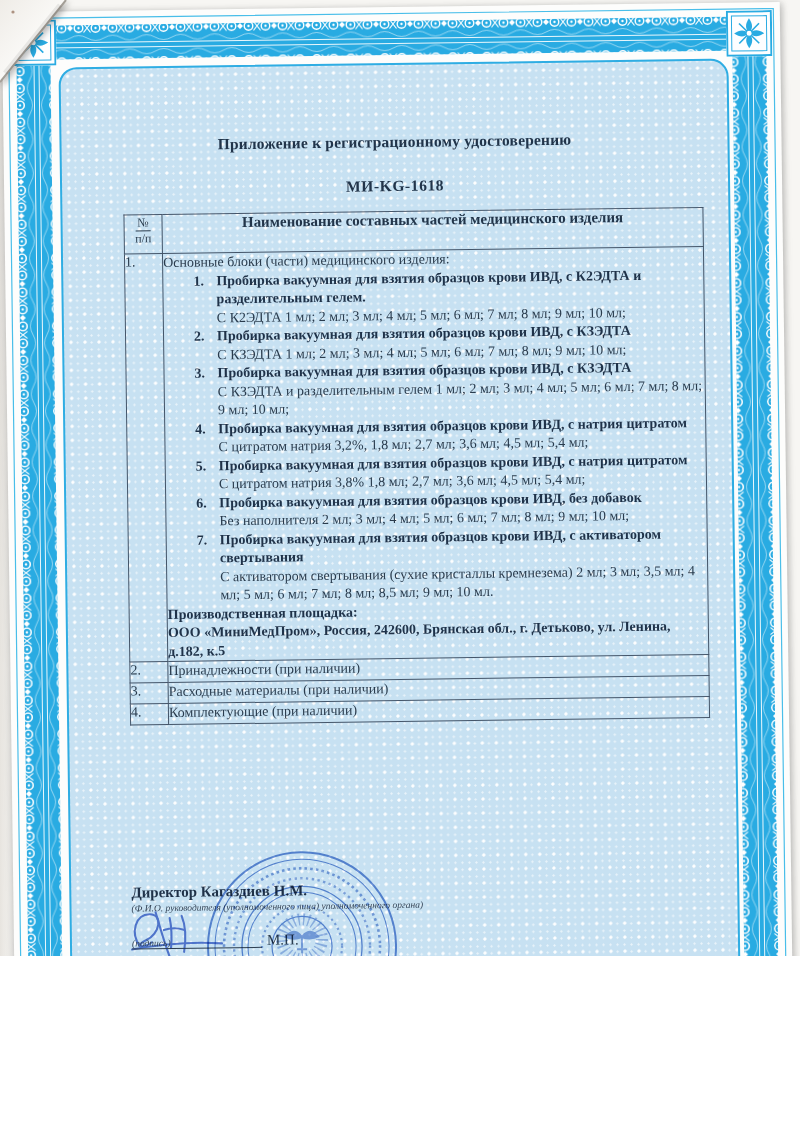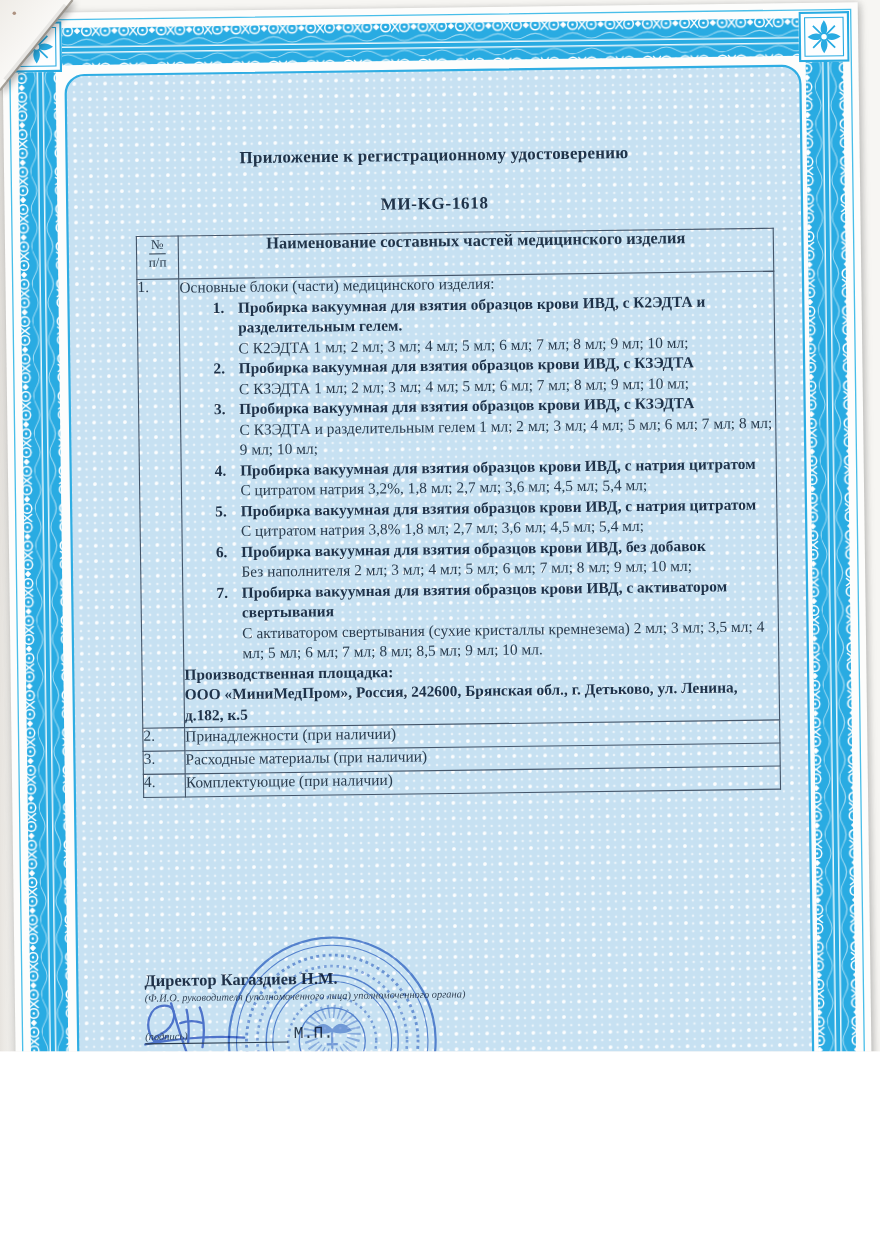--- a/index.html
+++ b/index.html
@@ -51,21 +51,21 @@
   .olist{margin:0 0 0 30px;}
   .item{display:grid;grid-template-columns:23px 1fr;}
   .item .inum{font-weight:bold;color:#1f3249;}
   .item .ititle{font-weight:bold;color:#1f3249;}
   .prod-label,.prod-addr{font-weight:bold;color:#1f3249;}
   td.simple-cell{padding:1px 6px 2px 7px;height:20px;line-height:18.5px;}
   .sig-block{position:absolute;left:60px;top:816px;width:580px;height:120px;}
   .director{position:absolute;left:0;top:0;font-weight:bold;font-size:15px;color:#1f3148;}
   .fio-note{position:absolute;left:0;top:19px;font-style:italic;font-size:9.5px;color:#334457;}
   .sig-line{position:absolute;left:0;top:64px;width:130px;border-bottom:1.3px solid #2c3d50;}
-  .mp{position:absolute;left:135px;top:49px;font-size:15px;color:#2a3c4e;font-family:Liberation Mono, monospace;}
+  .mp{position:absolute;left:135px;top:49px;font-size:15px;color:#2a3c4e;}
   .sign-note{position:absolute;left:0;top:54px;font-style:italic;font-size:9.5px;color:#334457;}
   .date-line{position:absolute;left:0;top:90px;font-weight:bold;font-size:15px;color:#1f3148;}
   .signature-svg{position:absolute;left:-6px;top:18px;}
   .stamp-svg{position:absolute;left:133px;top:783px;opacity:.85;mix-blend-mode:multiply;}
   .serial-patch{
     position:absolute;left:513px;top:964px;width:154px;height:44px;
     background:rgba(240,248,253,.78);border-radius:9px;
     display:flex;align-items:center;justify-content:center;
   }
   .serial-number{

